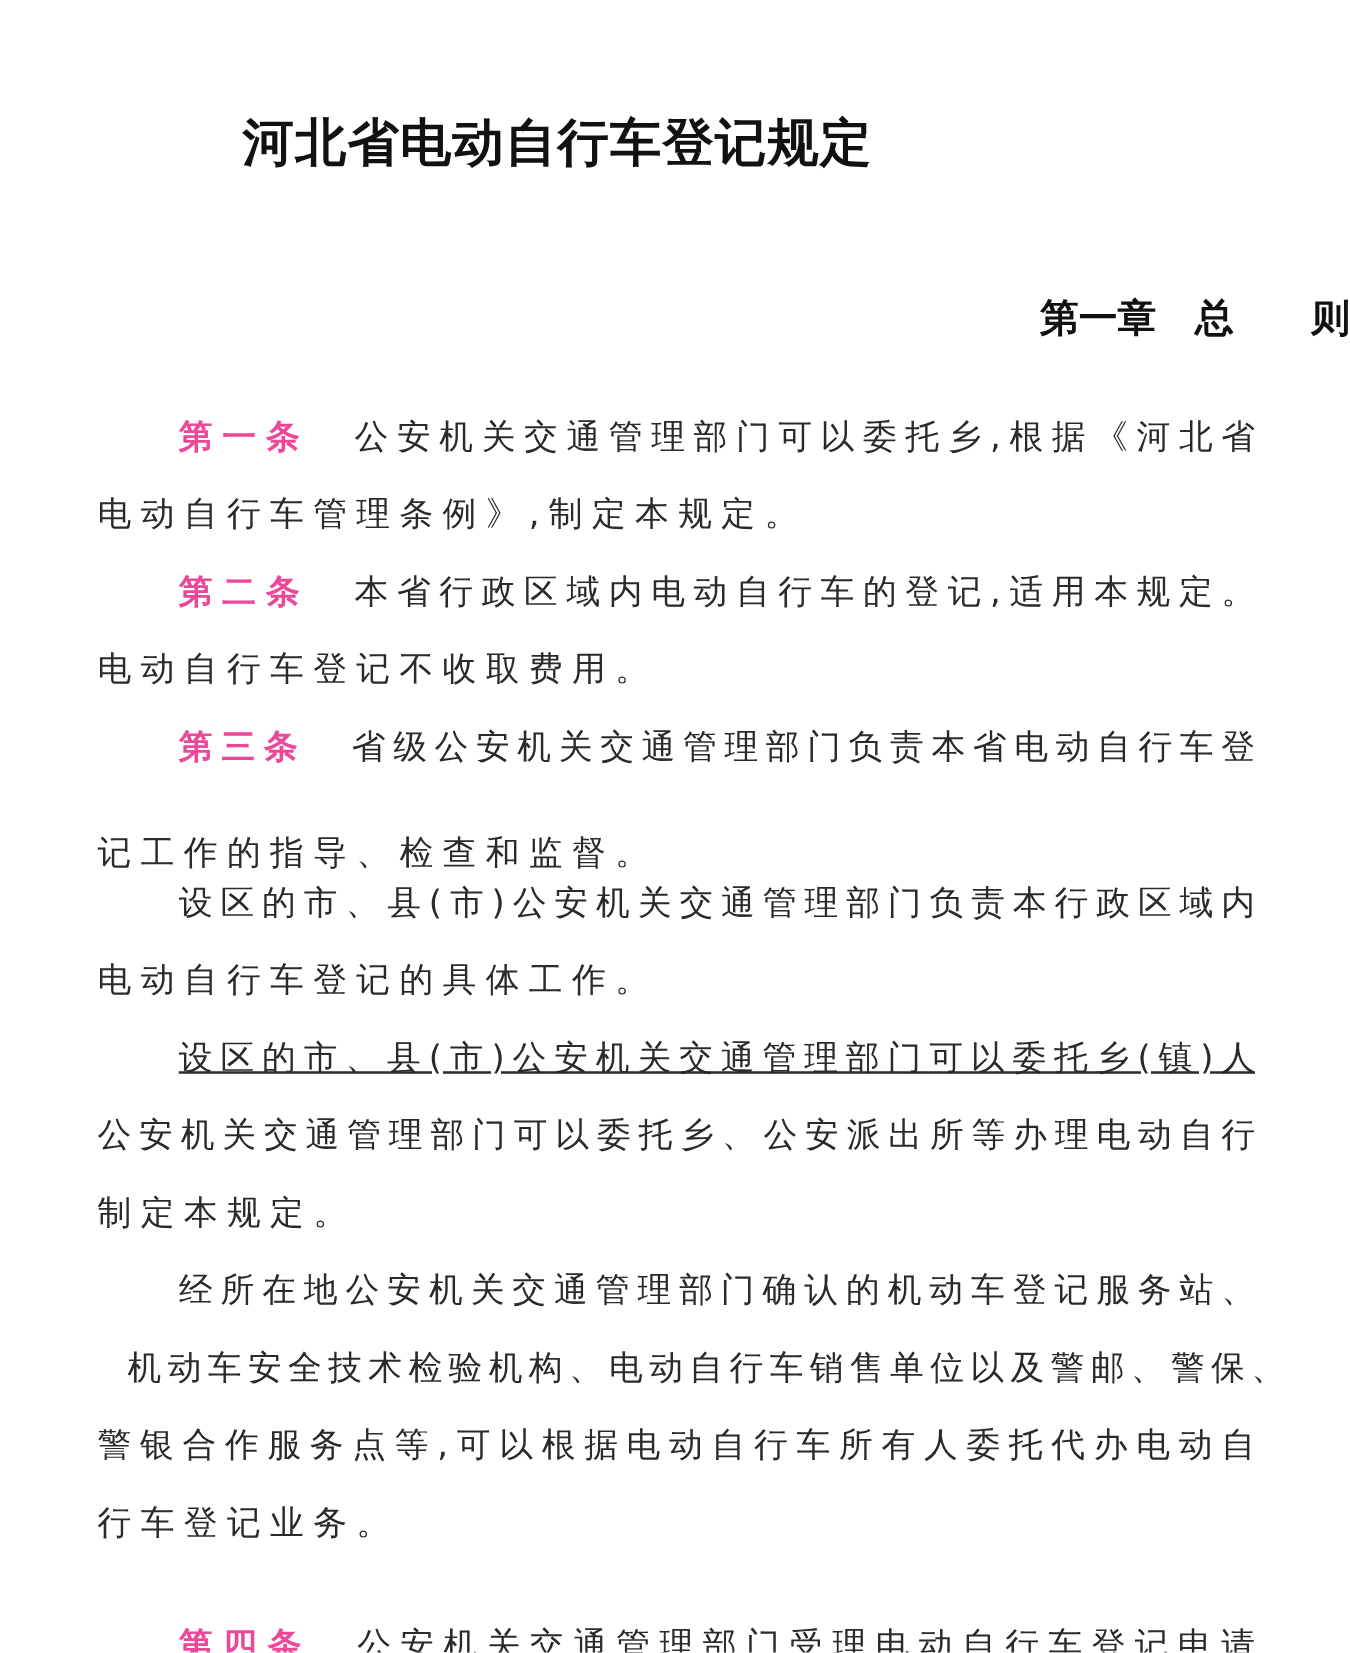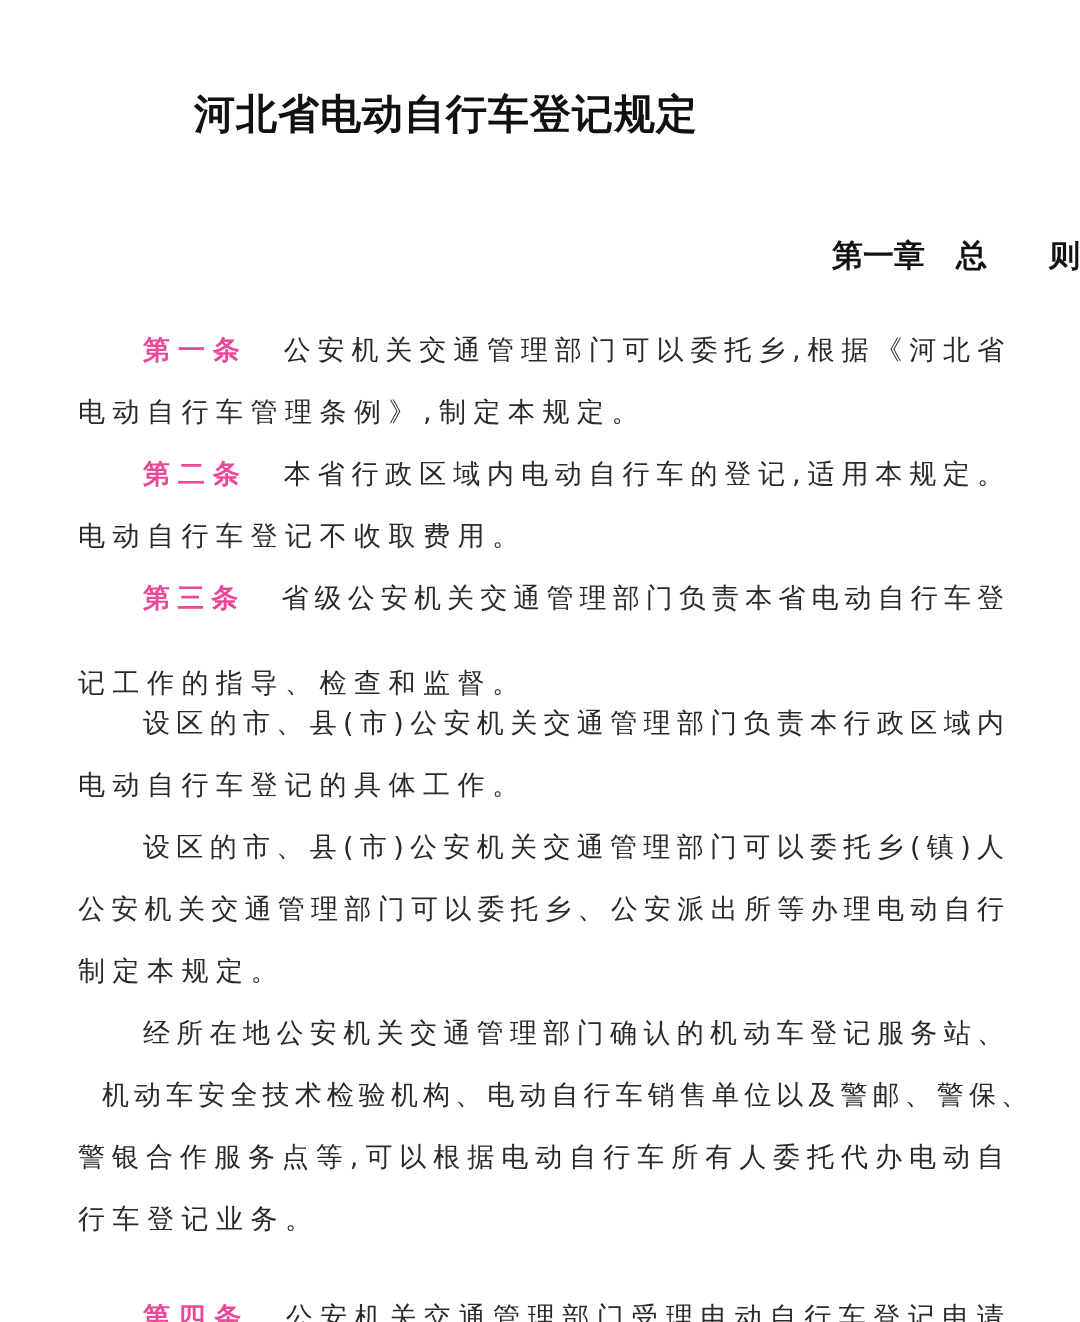--- a/index.html
+++ b/index.html
@@ -97,21 +97,21 @@
       <span class="article-label">第三条</span><span>省级公安机关交通管理部门负责本省电动自行车登</span>
     </div>
     <div class="line last" style="top:641px;margin-top:22px;">记工作的指导、检查和监督。</div>
 
     <div>
       <div class="line indent" style="top:703px;">设区的市、县(市)公安机关交通管理部门负责本行政区域内</div>
       <div class="line last" style="top:765px;">电动自行车登记的具体工作。</div>
     </div>
 
     <div>
-      <div class="line indent" style="top:827px;">设区的市、县(市)公安机关交通管理部门可以委托乡(镇)人</div>
+      <div class="line indent" style="top:827px;text-decoration:underline;">设区的市、县(市)公安机关交通管理部门可以委托乡(镇)人</div>
       <div class="line" style="top:889px;">公安机关交通管理部门可以委托乡、公安派出所等办理电动自行</div>
       <div class="line last" style="top:951px;">制定本规定。</div>
     </div>
 
     <div>
       <div class="line indent" style="top:1013px;">经所在地公安机关交通管理部门确认的机动车登记服务站、</div>
       <div class="line" style="top:1075px;margin-left:24px;">机动车安全技术检验机构、电动自行车销售单位以及警邮、警保、</div>
       <div class="line" style="top:1137px;">警银合作服务点等,可以根据电动自行车所有人委托代办电动自</div>
       <div class="line last" style="top:1199px;">行车登记业务。</div>
     </div>

